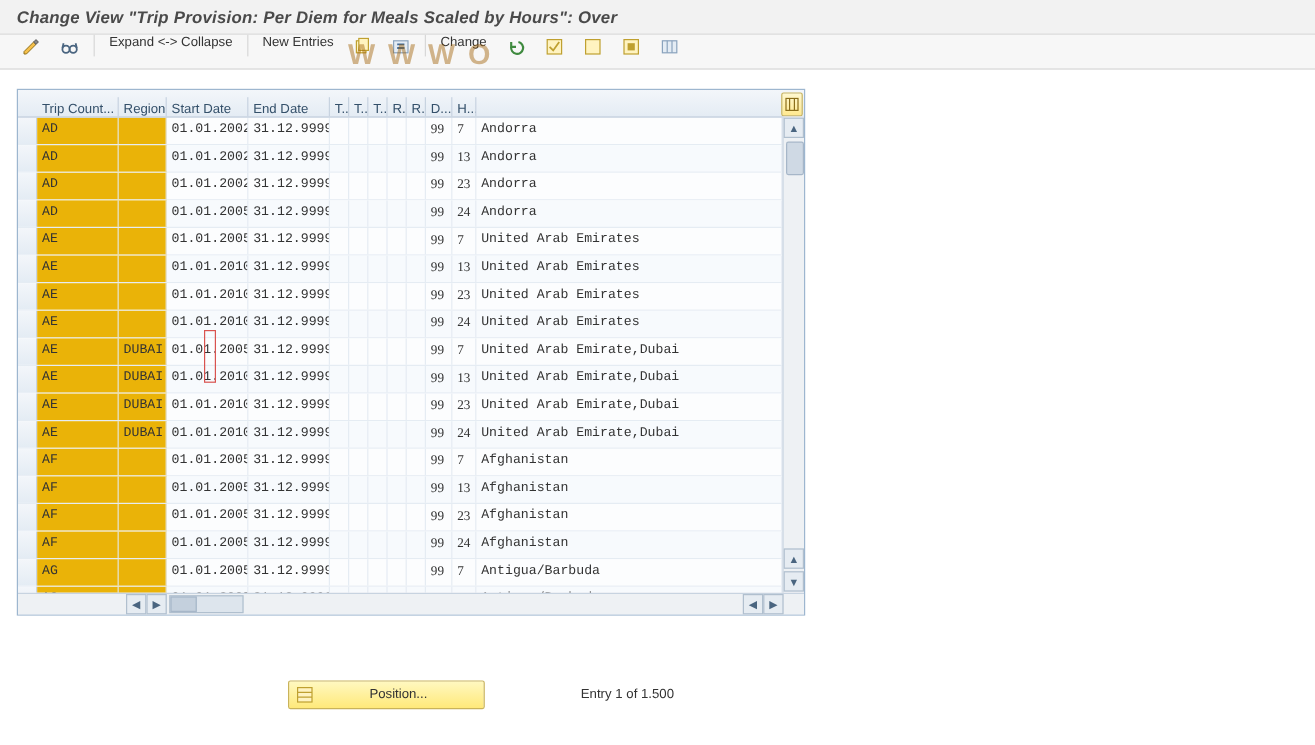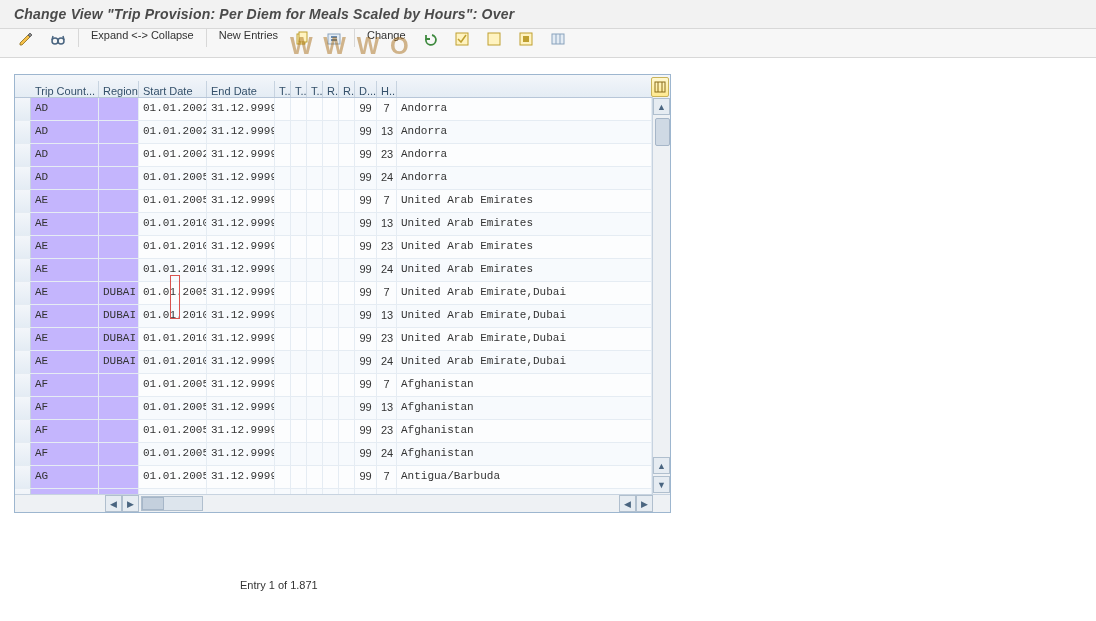--- a/index.html
+++ b/index.html
@@ -124,22 +124,22 @@
     padding: 4px 4px 0 4px;
     overflow: hidden;
     white-space: nowrap;
     box-sizing: border-box;
   }
   .cell.sel {
     background: linear-gradient(#f3f6fa, #e4ecf4);
     border-right: 1px solid #c7d3e0;
     cursor: pointer;
   }
-  .cell.col-d, .cell.col-h { text-align: center; font-family: Liberation Sans, sans-serif;}
-  .cell.inp { background: #c4b5fd; }
+  .cell.col-d, .cell.col-h { text-align: left; font-family: Liberation Serif, serif;}
+  .cell.inp { background: #eab308; }
 
   
   .hcorner {
     width: 16px;
     background: linear-gradient(#fff8d0, #ffe990);
     border: 1px solid #c9b35a;
     border-radius: 2px;
     position: absolute;
     right: 1px;
     top: 2px;
@@ -666,14 +666,22 @@
     </div>
     <div class="spacer"></div>
     <div class="right-group">
       <div class="arrow">◀</div>
       <div class="arrow">▶</div>
     </div>
   </div>
 </div>
 
 <div class="footer">
-  <div class="entry-text">Entry 1 of 1.871</div>
+  <div class="pos-btn">
+    <svg width="14" height="14" viewBox="0 0 14 14">
+      <rect x="1" y="1" width="12" height="12" fill="#fff3c0" stroke="#bfa030"></rect>
+      <line x1="1" y1="5" x2="13" y2="5" stroke="#bfa030"></line>
+      <line x1="1" y1="9" x2="13" y2="9" stroke="#bfa030"></line>
+    </svg>
+    <span style="flex:1; text-align:center;">Position...</span>
+  </div>
+  <div class="entry-text">Entry 1 of 1.500</div>
 </div>
 
 </body></html>

